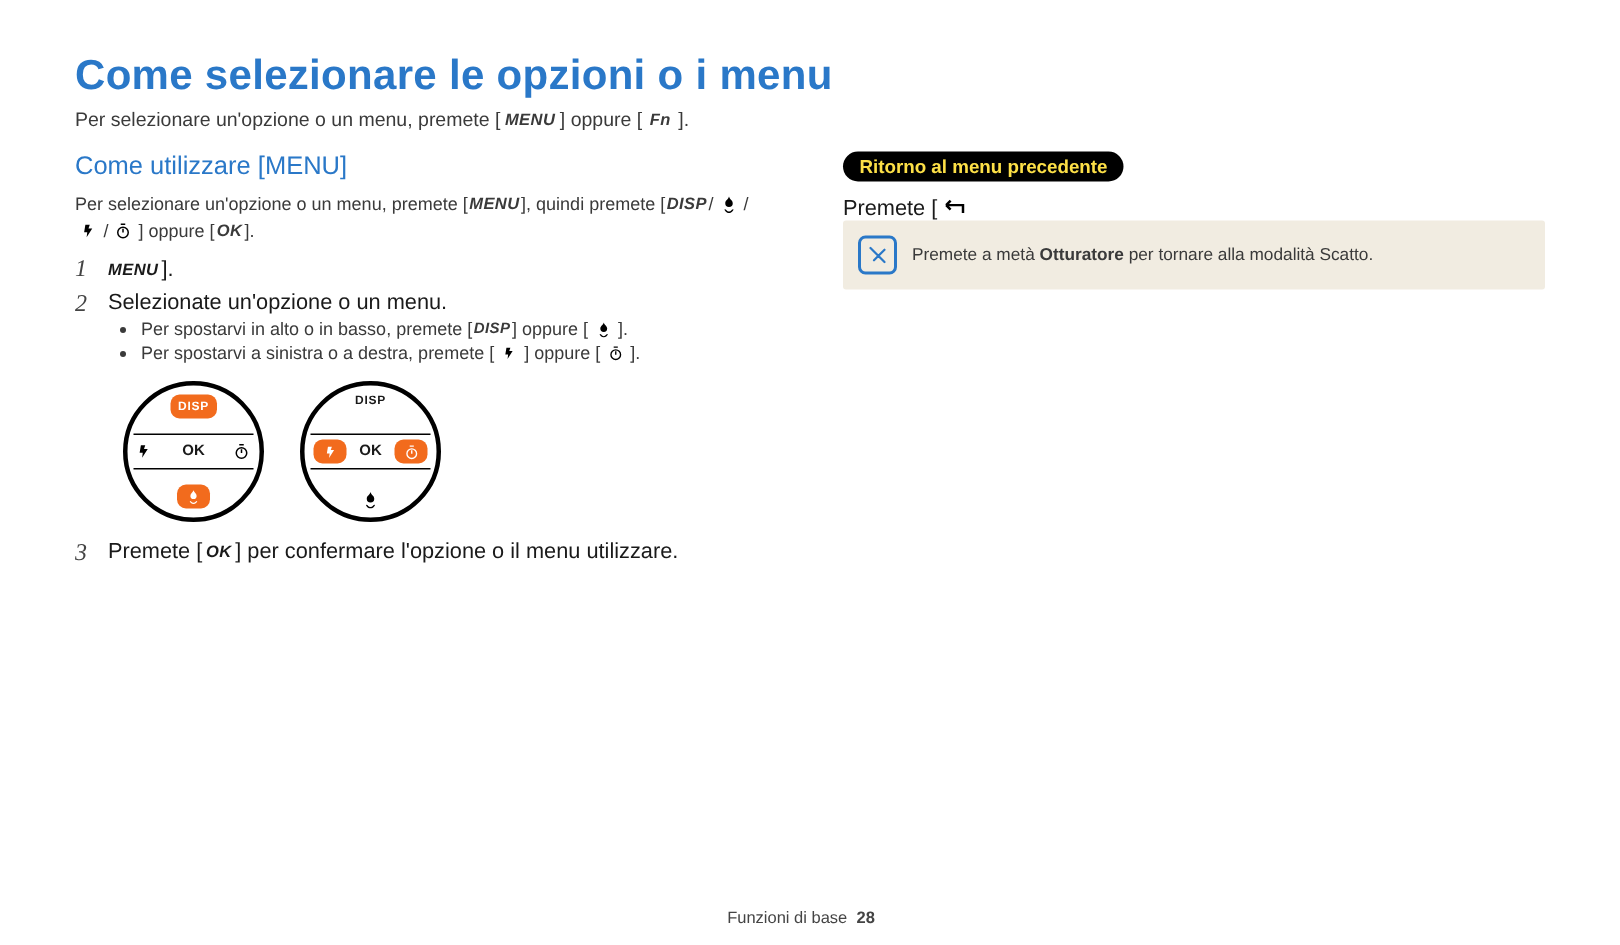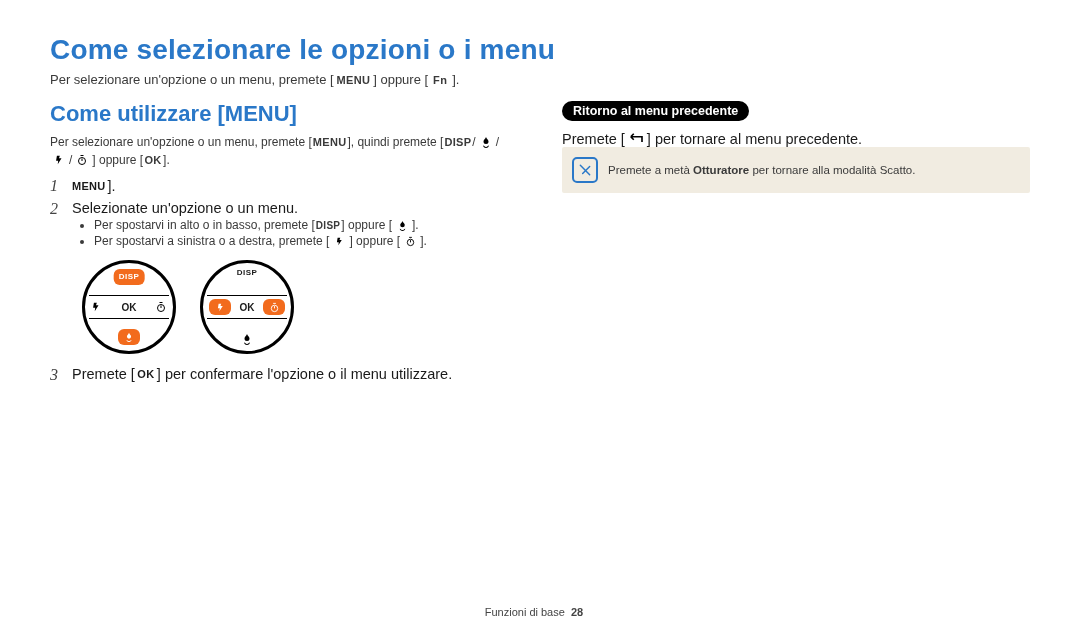--- a/index.html
+++ b/index.html
@@ -36,22 +36,22 @@
     margin-bottom:14px;
   }
   .columns{
     display:flex;
     gap:44px;
   }
   .col-left{flex:1;min-width:0;}
   .col-right{flex:1;min-width:0;}
   h2{
     color:var(--blue);
-    font-size:22px;
-    font-weight:700;
+    font-size:17px;
+    font-weight:400;
     margin:0 0 6px 0;
   }
   .subintro{
     font-size:12px;
     color:var(--small);
     line-height:1.5;
     margin-bottom:8px;
   }
   .subintro .line{display:flex;align-items:center;flex-wrap:wrap;gap:1px;}
   ol.steps{
@@ -138,21 +138,21 @@
     height:16px;
     font-size:8px;
     font-weight:700;
     box-sizing:border-box;
   }
   .hl{background:var(--orange);color:#fff;}
   .disp-label{font-size:8px;font-weight:700;letter-spacing:0.5px;}
   .badge-black{
     display:inline-block;
     background:#000;
-    color:#ffffff;
+    color:#fde047;
     border-radius:10px;
     padding:3px 11px;
     font-size:12.5px;
     font-weight:700;
     margin-bottom:10px;
   }
   .note-box{
     background:var(--note-bg);
     border-radius:2px;
     padding:10px 12px 10px 10px;
@@ -181,20 +181,21 @@
     color:#444;
   }
   
   .chip{
     display:inline-flex;
     align-items:center;
     justify-content:center;
     height:14px;
     min-width:18px;
     vertical-align:middle;
+    font-style:italic;
   }
   .chip svg{display:block;}
   .chip-text{
     font-family:Arial, sans-serif;
     font-weight:700;
     font-size:11px;
     letter-spacing:0.3px;
   }
 </style>
 </head>
@@ -361,21 +362,20 @@
 
   <div class="col-right">
     <div class="badge-black">Ritorno al menu precedente</div>
     <div style="font-size:14.5px;display:flex;align-items:center;gap:2px;flex-wrap:wrap">
       <span>Premete [</span>
       <span class="chip">
         <svg width="18" height="12" viewBox="0 0 24 16">
             <path fill="none" stroke="#000" stroke-width="2.2" d="M20 12V5H5m0 0l4-4M5 5l4 4"></path>
           </svg>
       </span>
-      <span>] per tornare al menu precedente.</span>
     </div>
 
     <div class="note-box">
       <div class="note-icon">
         <svg viewBox="0 0 24 24">
             <path fill="none" stroke="#2a78c8" stroke-width="2.5" stroke-linecap="round" d="M4 4l16 16M8 18l12-12"></path>
           </svg>
       </div>
       <div class="note-text">
         <span>Premete a metà </span><b>Otturatore</b><span> per tornare alla modalità Scatto.</span>

